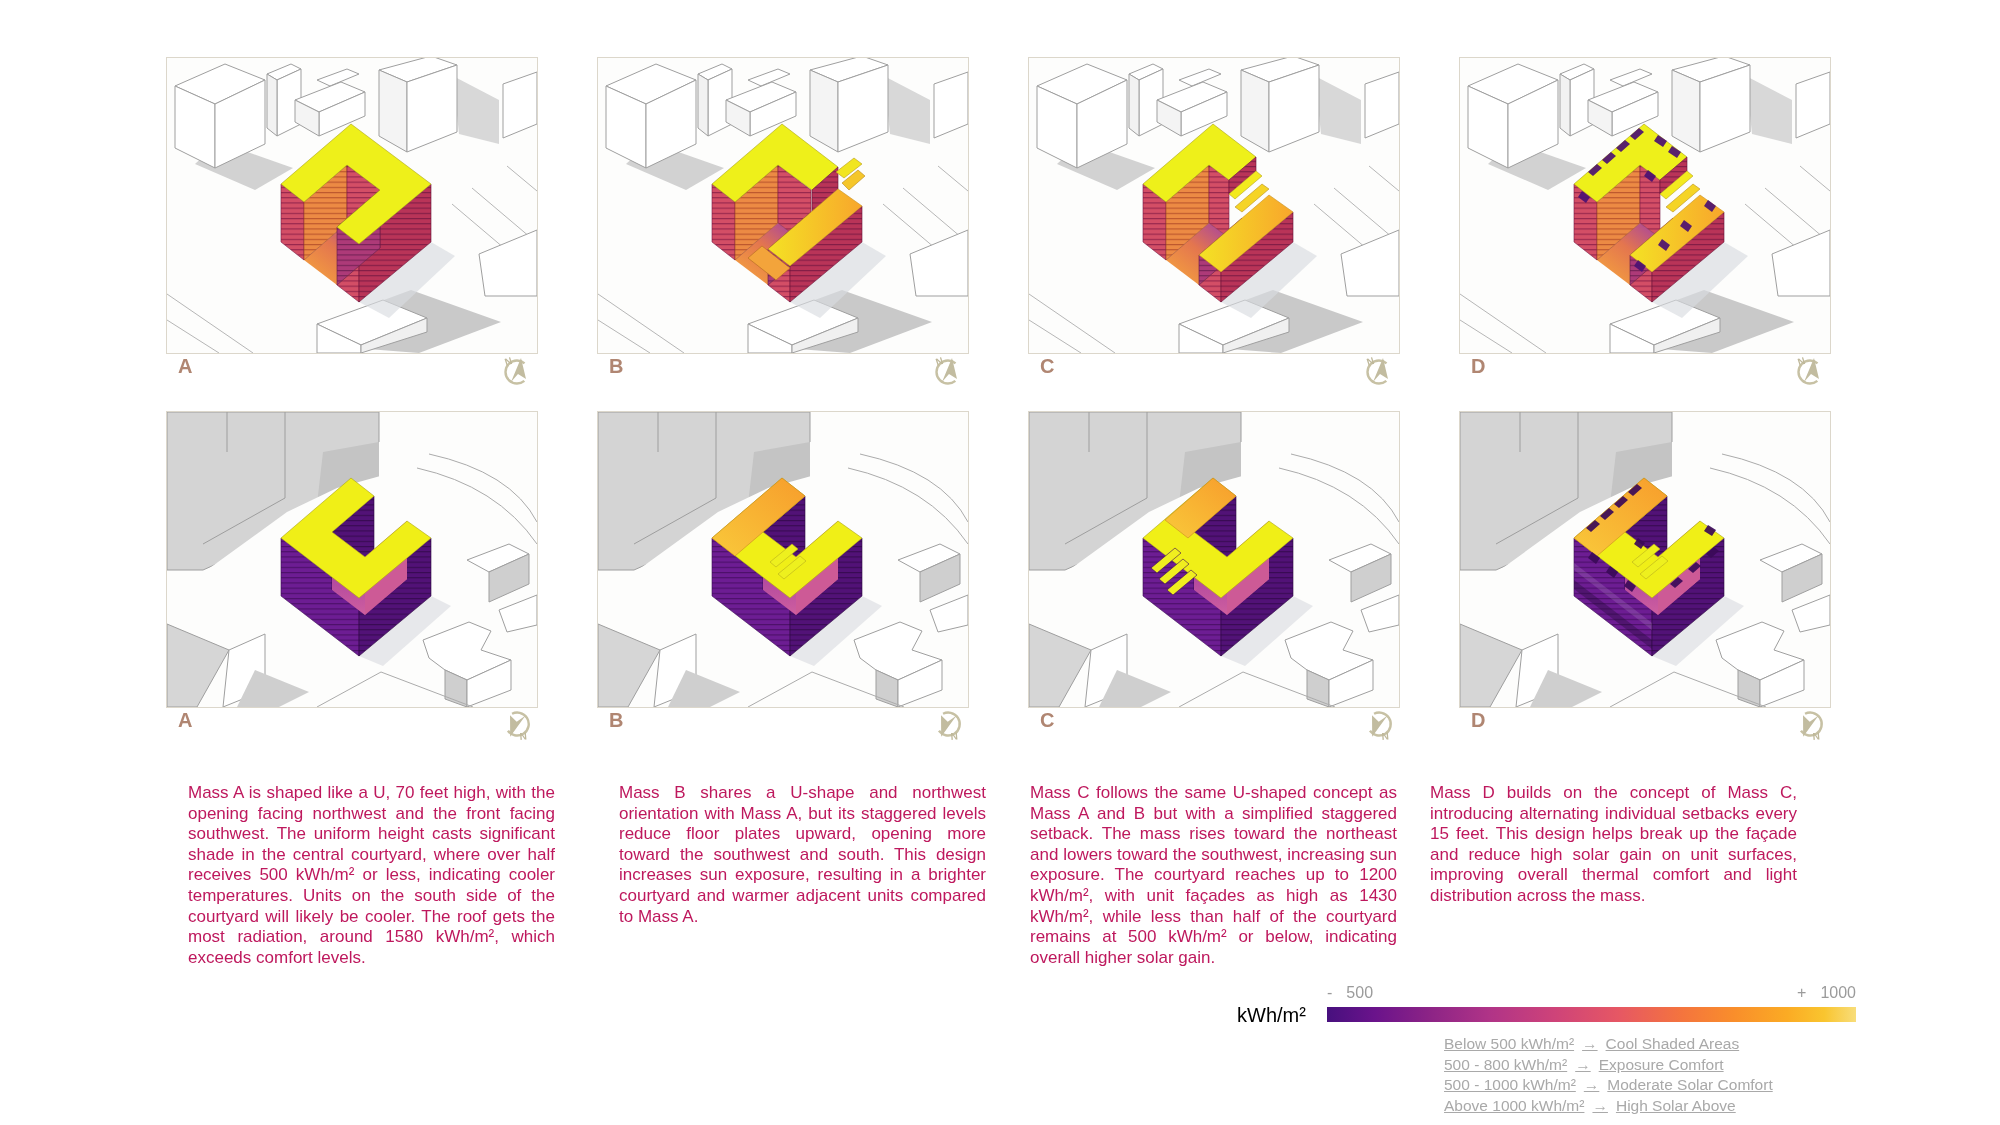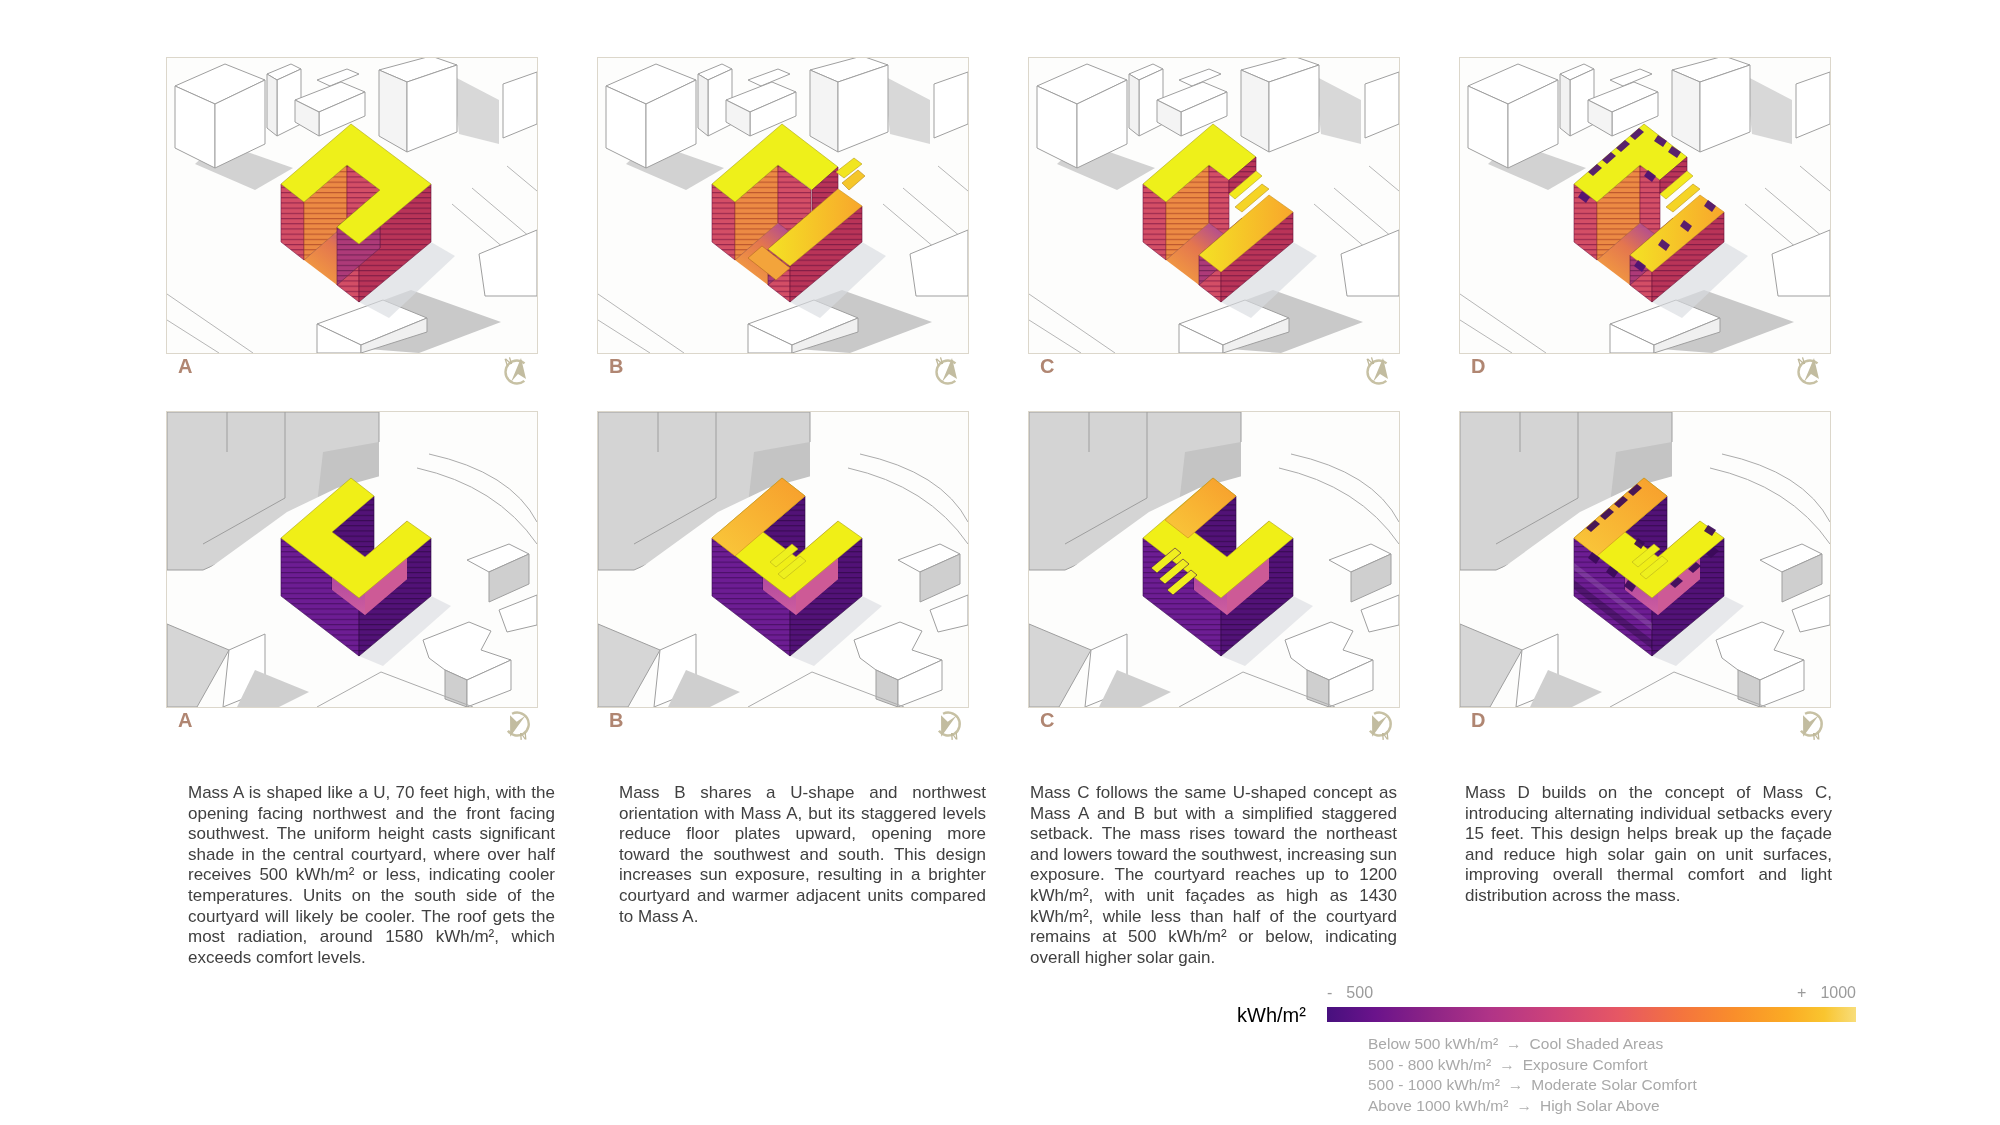--- a/index.html
+++ b/index.html
@@ -4,27 +4,27 @@
 <style>
   html,body{margin:0;padding:0;background:#fff;}
   body{width:2000px;height:1125px;overflow:hidden;font-family:"Liberation Sans",sans-serif;}
   .board{position:relative;width:2000px;height:1125px;background:#fff;}
   .panel{position:absolute;width:370px;height:295px;border:1px solid #dcd7cb;background:#fdfdfc;}
   .panel svg{display:block;width:370px;height:295px;}
   .plabel{position:absolute;font-size:20px;font-weight:bold;color:#b08672;letter-spacing:1px;}
   .compass{position:absolute;width:38px;height:38px;}
   .compass svg{display:block;width:38px;height:38px;}
   .compass.flip svg{transform:rotate(193deg);}
-  .desc{position:absolute;width:367px;margin:0;font-size:17px;line-height:20.6px;color:#404040;text-align:justify;}
+  .desc{position:absolute;width:367px;margin:0;font-size:17px;line-height:20.6px;color:#be185d;text-align:justify;}
   .legend-unit{position:absolute;left:1237px;top:1004px;font-size:20px;color:#000000;}
   .legend-scale{position:absolute;left:1327px;top:984px;width:529px;display:flex;justify-content:space-between;font-size:16px;color:#9b9b9b;}
   .sgroup{display:flex;gap:14px;}
   .legend-bar{position:absolute;left:1327px;top:1007px;width:529px;height:15px;
     background:linear-gradient(90deg,#47107e 0%,#6a138b 9%,#8b2386 19%,#b13487 31%,#ce4379 43%,#e65764 55%,#f4743e 67%,#f98e2b 77%,#fbab24 87%,#f9c52f 94%,#f8dd7a 100%);}
-  .legend-classes{position:absolute;left:1368px;top:1034px;font-size:15.5px;color:#a9a9a9;line-height:20.5px;}
+  .legend-classes{position:absolute;left:1444px;top:1034px;font-size:15.5px;color:#a9a9a9;line-height:20.5px;text-decoration:underline;}
   .lc-row{display:flex;gap:8px;white-space:nowrap;}
   .lc-arrow{color:#b0b0b0;}
 </style>
 </head>
 <body>
 
 <svg width="0" height="0" style="position:absolute" aria-hidden="true">
 <defs>
   <pattern id="patCr" width="10" height="5.2" patternUnits="userSpaceOnUse">
     <rect width="10" height="5.2" fill="#d34e66"></rect>
@@ -359,21 +359,21 @@
   <div class="compass flip" style="left:1791px;top:706px">
     <svg viewBox="0 0 38 38">
         <use href="#compassGlyph"></use>
         <text x="7" y="13" font-size="10" font-weight="bold" fill="#bfb89a" transform="rotate(-18 10 10)">N</text>
       </svg>
   </div>
 
   <p class="desc" style="left:188px;top:783px">Mass A is shaped like a U, 70 feet high, with the opening facing northwest and the front facing southwest. The uniform height casts significant shade in the central courtyard, where over half receives 500 kWh/m² or less, indicating cooler temperatures. Units on the south side of the courtyard will likely be cooler. The roof gets the most radiation, around 1580 kWh/m², which exceeds comfort levels.</p>
   <p class="desc" style="left:619px;top:783px">Mass B shares a U-shape and northwest orientation with Mass A, but its staggered levels reduce floor plates upward, opening more toward the southwest and south. This design increases sun exposure, resulting in a brighter courtyard and warmer adjacent units compared to Mass A.</p>
   <p class="desc" style="left:1030px;top:783px">Mass C follows the same U-shaped concept as Mass A and B but with a simplified staggered setback. The mass rises toward the northeast and lowers toward the southwest, increasing sun exposure. The courtyard reaches up to 1200 kWh/m², with unit façades as high as 1430 kWh/m², while less than half of the courtyard remains at 500 kWh/m² or below, indicating overall higher solar gain.</p>
-  <p class="desc" style="left:1465px;top:783px">Mass D builds on the concept of Mass C, introducing alternating individual setbacks every 15 feet. This design helps break up the façade and reduce high solar gain on unit surfaces, improving overall thermal comfort and light distribution across the mass.</p>
+  <p class="desc" style="left:1430px;top:783px">Mass D builds on the concept of Mass C, introducing alternating individual setbacks every 15 feet. This design helps break up the façade and reduce high solar gain on unit surfaces, improving overall thermal comfort and light distribution across the mass.</p>
 
   <div class="legend-unit">kWh/m²</div>
   <div class="legend-scale">
     <span class="sgroup">
       <span>-</span>
       <span>500</span>
     </span>
     <span class="sgroup">
       <span>+</span>
       <span>1000</span>

